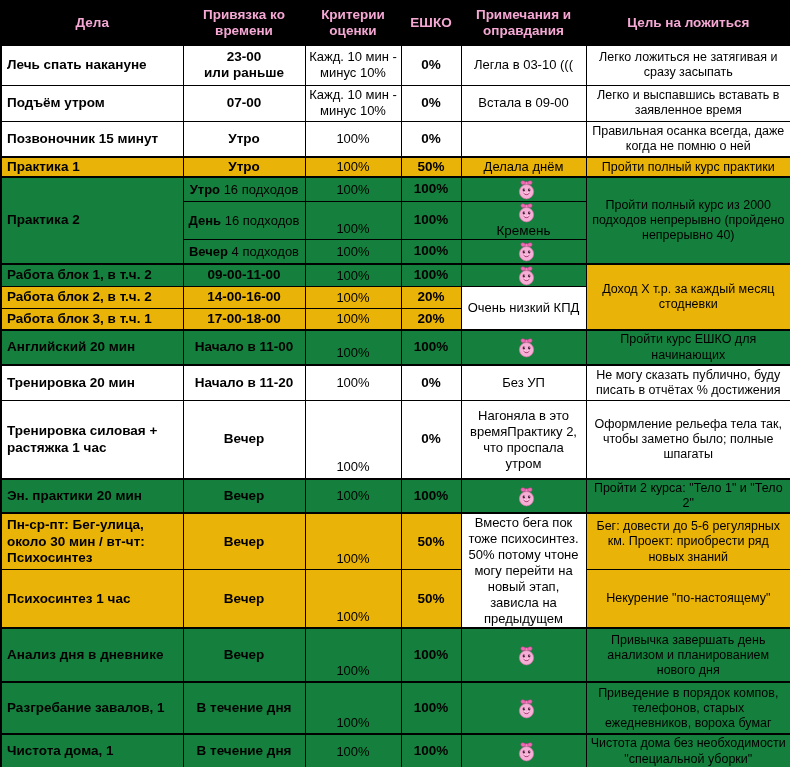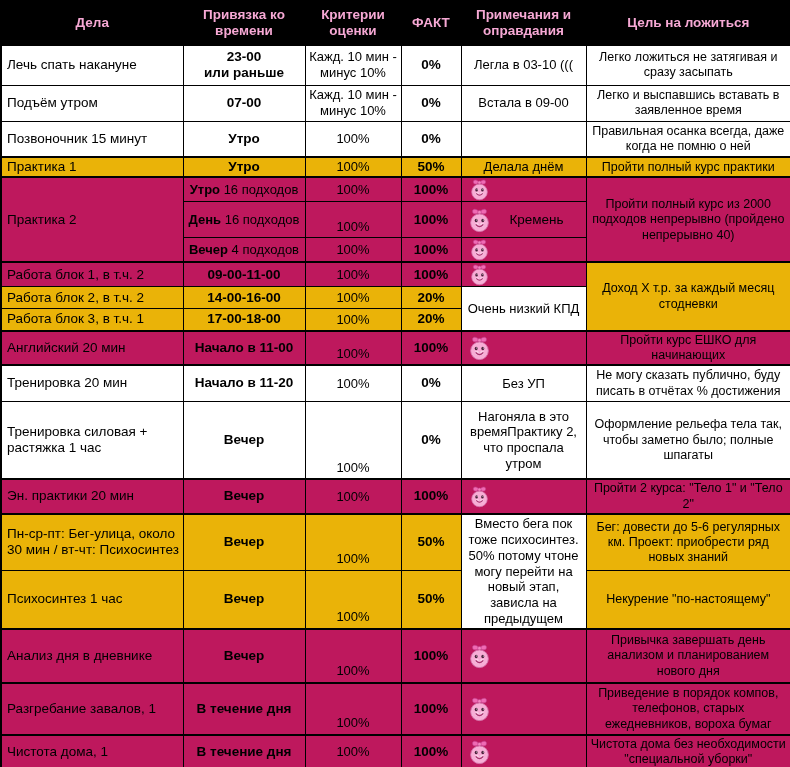--- a/index.html
+++ b/index.html
@@ -1,33 +1,33 @@
 <!DOCTYPE html>
 <html><head>
 <meta charset="utf-8">
 <style>
   html,body{margin:0;padding:0;background:#fff;}
   body{width:790px;font-family:"Liberation Sans","DejaVu Sans",sans-serif;color:#000;}
   table{border-collapse:collapse;table-layout:fixed;width:790px;border:2px solid #000;}
   td,th{border:1px solid #000;padding:1px 3px;overflow:hidden;text-align:center;vertical-align:middle;font-size:13px;line-height:1.22;}
   tr.thick td, tr.thick th{border-top-width:2px;}
   th{background:#000;color:#f6a8d4;font-weight:bold;font-size:13.5px;border-color:#000;}
-  .task{text-align:left;padding-left:5px;font-size:13.5px;}
+  .task{text-align:left;padding-left:5px;font-size:13.5px;font-weight:bold;}
   .time{font-weight:bold;font-size:13.5px;}
   .fact{font-weight:bold;font-size:13.5px;}
   .goal{font-size:12.5px;}
   .note{font-size:13px;}
   .white{background:#ffffff;}
-  .mp{background:#be185d;}
+  .mp{background:#15803d;}
   .lp{background:#eab308;}
   .wbg{background:#ffffff;text-align:center;}
   .vb{vertical-align:bottom;padding-bottom:3px;}
   .notecell{padding:0 2px;}
   .withicon{text-align:left;}
-  .iconwrap{display:flex;align-items:center;}
+  .iconwrap{display:flex;align-items:center;flex-direction:column;}
   .iconwrap .lbl{flex:1;text-align:center;font-size:13.5px;}
   .emoji{width:21px;height:26px;flex:0 0 21px;margin-left:5px;}
   .tight .emoji{height:23px;}
   .hidden-defs{position:absolute;width:0;height:0;overflow:hidden;}
 </style>
 </head>
 <body>
 
 <svg class="hidden-defs" aria-hidden="true">
   <defs>
@@ -55,21 +55,21 @@
     <col style="width:60px">
       <col style="width:125px">
       <col style="width:205px">
   </colgroup>
 
   <tbody>
       <tr style="height:44px">
     <th>Дела</th>
     <th>Привязка ко времени</th>
     <th>Критерии оценки</th>
-    <th>ФАКТ</th>
+    <th>ЕШКО</th>
     <th>Примечания и оправдания</th>
     <th>Цель на ложиться</th>
   </tr>
 
   <tr class="thick" style="height:40px">
     <td class="task white">Лечь спать накануне</td>
     <td class="time white">
       <div>23-00</div>
       <div>или раньше</div>
     </td>

